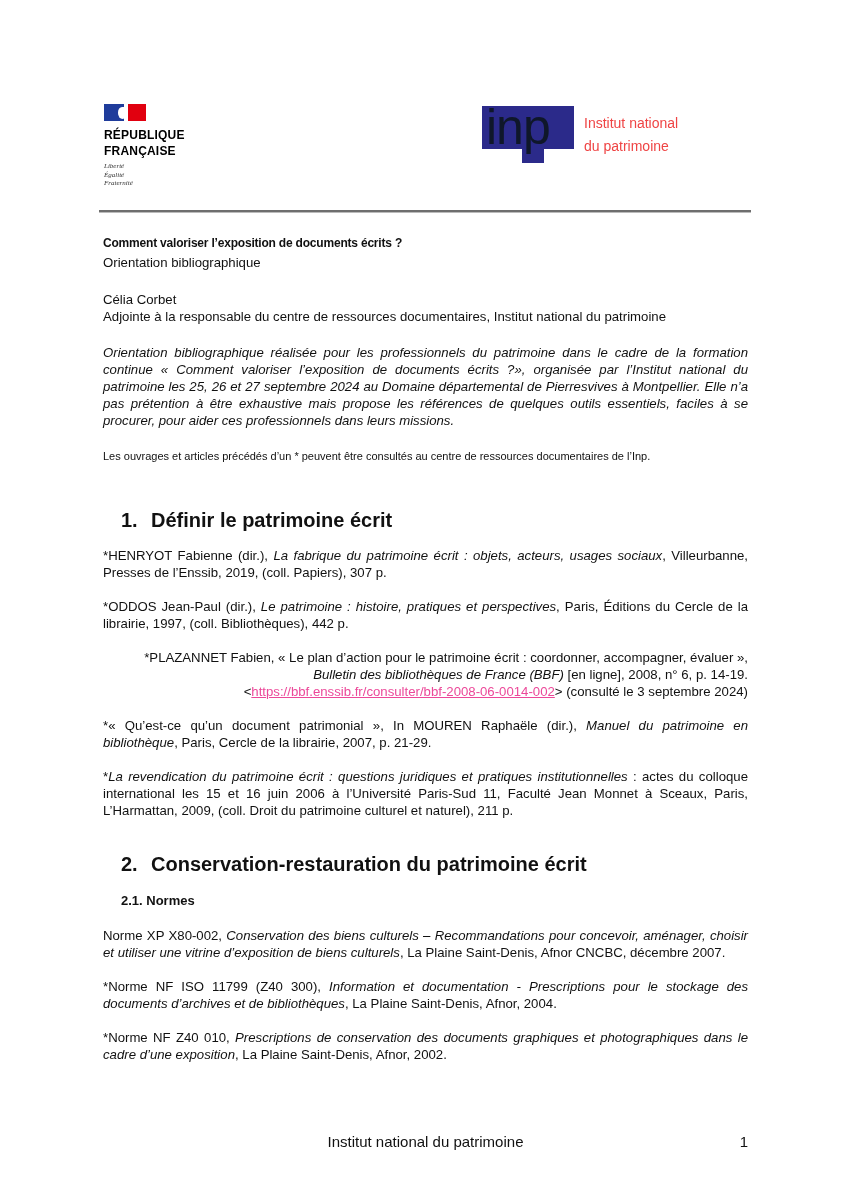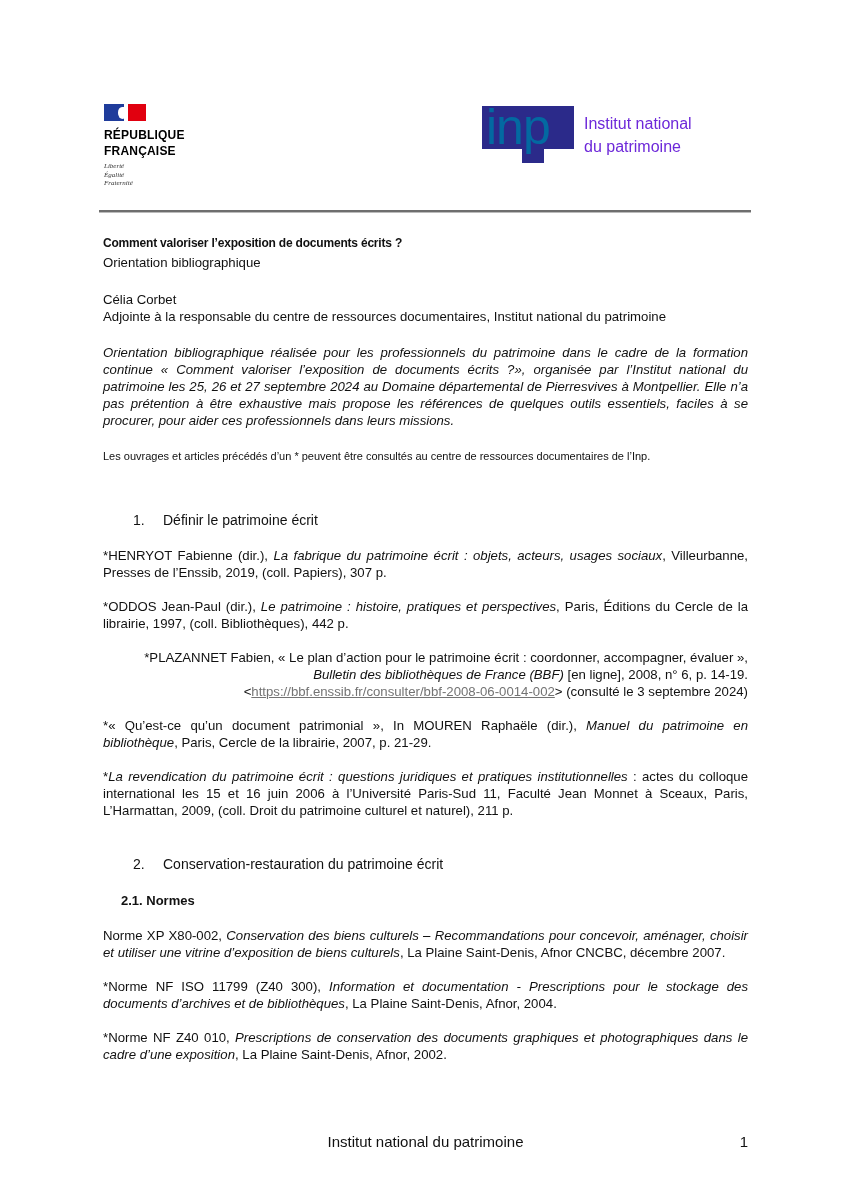--- a/index.html
+++ b/index.html
@@ -13,38 +13,38 @@
   .flag .blue { position: absolute; left: 0; top: 0; width: 20px; height: 17px; background: #1f3c9b; }
   .flag .red  { position: absolute; left: 24px; top: 0; width: 18px; height: 17px; background: #e1000f; }
   .flag .profile { position: absolute; left: 14px; top: 3px; width: 9px; height: 12px; background: #fff; border-radius: 45% 30% 50% 50%; }
   .rf-line { font-family: "Liberation Sans", sans-serif; font-weight: bold; font-size: 12px; letter-spacing: 0.2px; line-height: 16px; color: #000; }
   .motto { font-family: "Liberation Serif", serif; font-style: italic; font-size: 7px; line-height: 8.5px; color: #333; margin-top: 3px; }
 
   
   #inp-logo { left: 482px; top: 106px; }
   .inp-box { position: absolute; left: 0; top: 0; width: 92px; height: 43px; background: #2b2a8a; }
   .inp-tab { position: absolute; left: 40px; top: 43px; width: 22px; height: 14px; background: #2b2a8a; }
-  .inp-letters { position: absolute; left: 4px; top: -7px; font-family: "Liberation Sans", sans-serif; font-size: 50px; line-height: 56px; color: #0369a1; letter-spacing: -1px; }
-  .inp-name { position: absolute; left: 102px; top: 6px; width: 200px; font-size: 16px; line-height: 23px; color: #6d28d9; }
+  .inp-letters { position: absolute; left: 4px; top: -7px; font-family: "Liberation Sans", sans-serif; font-size: 50px; line-height: 56px; color: #0f172a; letter-spacing: -1px; }
+  .inp-name { position: absolute; left: 102px; top: 6px; width: 200px; font-size: 14px; line-height: 23px; color: #ef4444; }
 
   #header-rule { left: 99px; top: 210px; width: 652px; height: 2px; background: #6e6e6e; border-bottom: 1px solid #bbb; }
 
   
   #content { left: 103px; top: 232px; width: 645px; font-size: 13.2px; line-height: 17px; }
   h1.title { font-size: 12px; font-weight: bold; margin: 0; line-height: 22px; letter-spacing: -0.2px; }
   .subtitle { margin: 0; }
   .spacer { height: 17px; }
   .intro { font-style: italic; text-align: justify; margin: 0; }
   .note { font-size: 11px; margin: 19px 0 0 0; }
-  h2.section { font-size: 14px; font-weight: normal; margin: 46px 0 0 30px; line-height: 18px; }
+  h2.section { font-size: 20px; font-weight: bold; margin: 46px 0 0 18px; line-height: 18px; }
   h2.section .num { display: inline-block; width: 30px; }
   h3.sub { font-size: 13px; font-weight: bold; margin: 19px 0 0 18px; line-height: 17px; }
   .ref { margin: 17px 0 0 0; text-align: justify; }
   .ref.first { margin-top: 18px; }
-  .ref a { color: #737373; }
+  .ref a { color: #ec4899; }
   i { font-style: italic; }
 
   #footer { left: 103px; top: 1133px; width: 645px; font-size: 15px; text-align: center; }
   #footer .pg { position: absolute; right: 0; top: 0; }
 </style>
 </head>
 <body>
 
 <div id="marianne" class="abs">
   <div class="flag">

